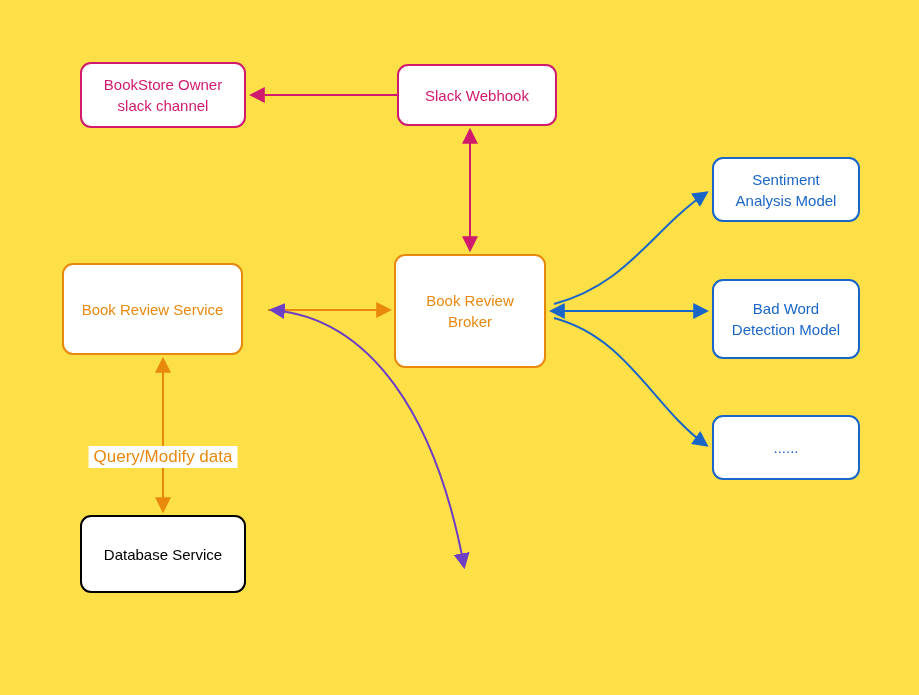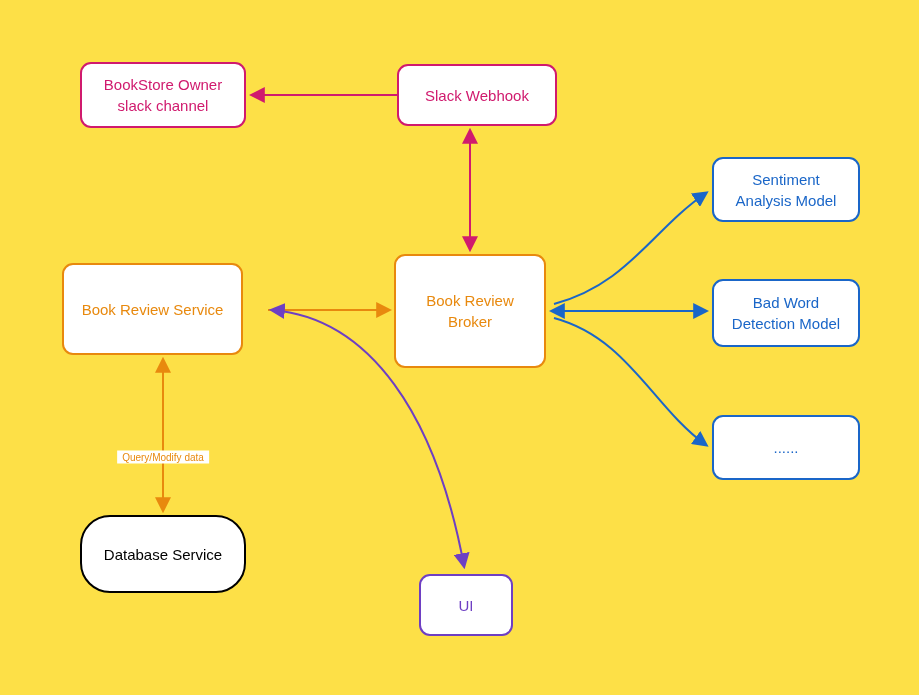--- a/index.html
+++ b/index.html
@@ -17,24 +17,24 @@
   .node{
     position:absolute;display:flex;align-items:center;justify-content:center;
     border:2px solid;border-radius:11px;background:#ffffff;text-align:center;
     font-size:15px;line-height:1.4;box-sizing:border-box;
   }
   .node-label{white-space:pre-line;padding:0 8px;}
   .pink{border-color:var(--pink);color:var(--pink);}
   .orange{border-color:var(--orange);color:var(--orange);}
   .blue{border-color:var(--blue);color:var(--blue);}
   .purple{border-color:var(--purple);color:var(--purple);}
-  .black{border-color:var(--black);color:var(--black);border-radius:30px;}
+  .black{border-color:var(--black);color:var(--black);}
   .edge-label{
     position:absolute;transform:translate(-50%,-50%);
-    background:#ffffff;color:var(--orange);font-size:10px;padding:1px 5px;white-space:nowrap;
+    background:#ffffff;color:var(--orange);font-size:17px;padding:1px 5px;white-space:nowrap;
   }
 </style>
 </head>
 <body>
 
 <div class="canvas">
 
   <svg class="edges" width="919" height="695" viewBox="0 0 919 695" aria-hidden="true">
     <defs>
       <marker id="ah-pink" viewBox="0 0 10 10" refX="8" refY="5" markerWidth="8" markerHeight="8" orient="auto-start-reverse">
@@ -84,32 +84,29 @@
   <div class="node orange" style="left:394px;top:254px;width:152px;height:114px;">
     <span class="node-label">Book Review
 Broker</span>
   </div>
 
   <div class="node blue" style="left:712px;top:157px;width:148px;height:65px;">
     <span class="node-label">Sentiment
 Analysis Model</span>
   </div>
 
-  <div class="node blue" style="left:712px;top:279px;width:148px;height:68px;">
+  <div class="node blue" style="left:712px;top:279px;width:148px;height:80px;">
     <span class="node-label">Bad Word
 Detection Model</span>
   </div>
 
   <div class="node blue" style="left:712px;top:415px;width:148px;height:65px;">
     <span class="node-label">......</span>
   </div>
 
   <div class="node black" style="left:80px;top:515px;width:166px;height:78px;">
     <span class="node-label">Database Service</span>
   </div>
 
-  <div class="node purple" style="left:419px;top:574px;width:94px;height:62px;">
-    <span class="node-label">UI</span>
-  </div>
 
   <div class="edge-label" style="left:163px;top:457px;">Query/Modify data</div>
 
 </div>
 
 </body></html>

